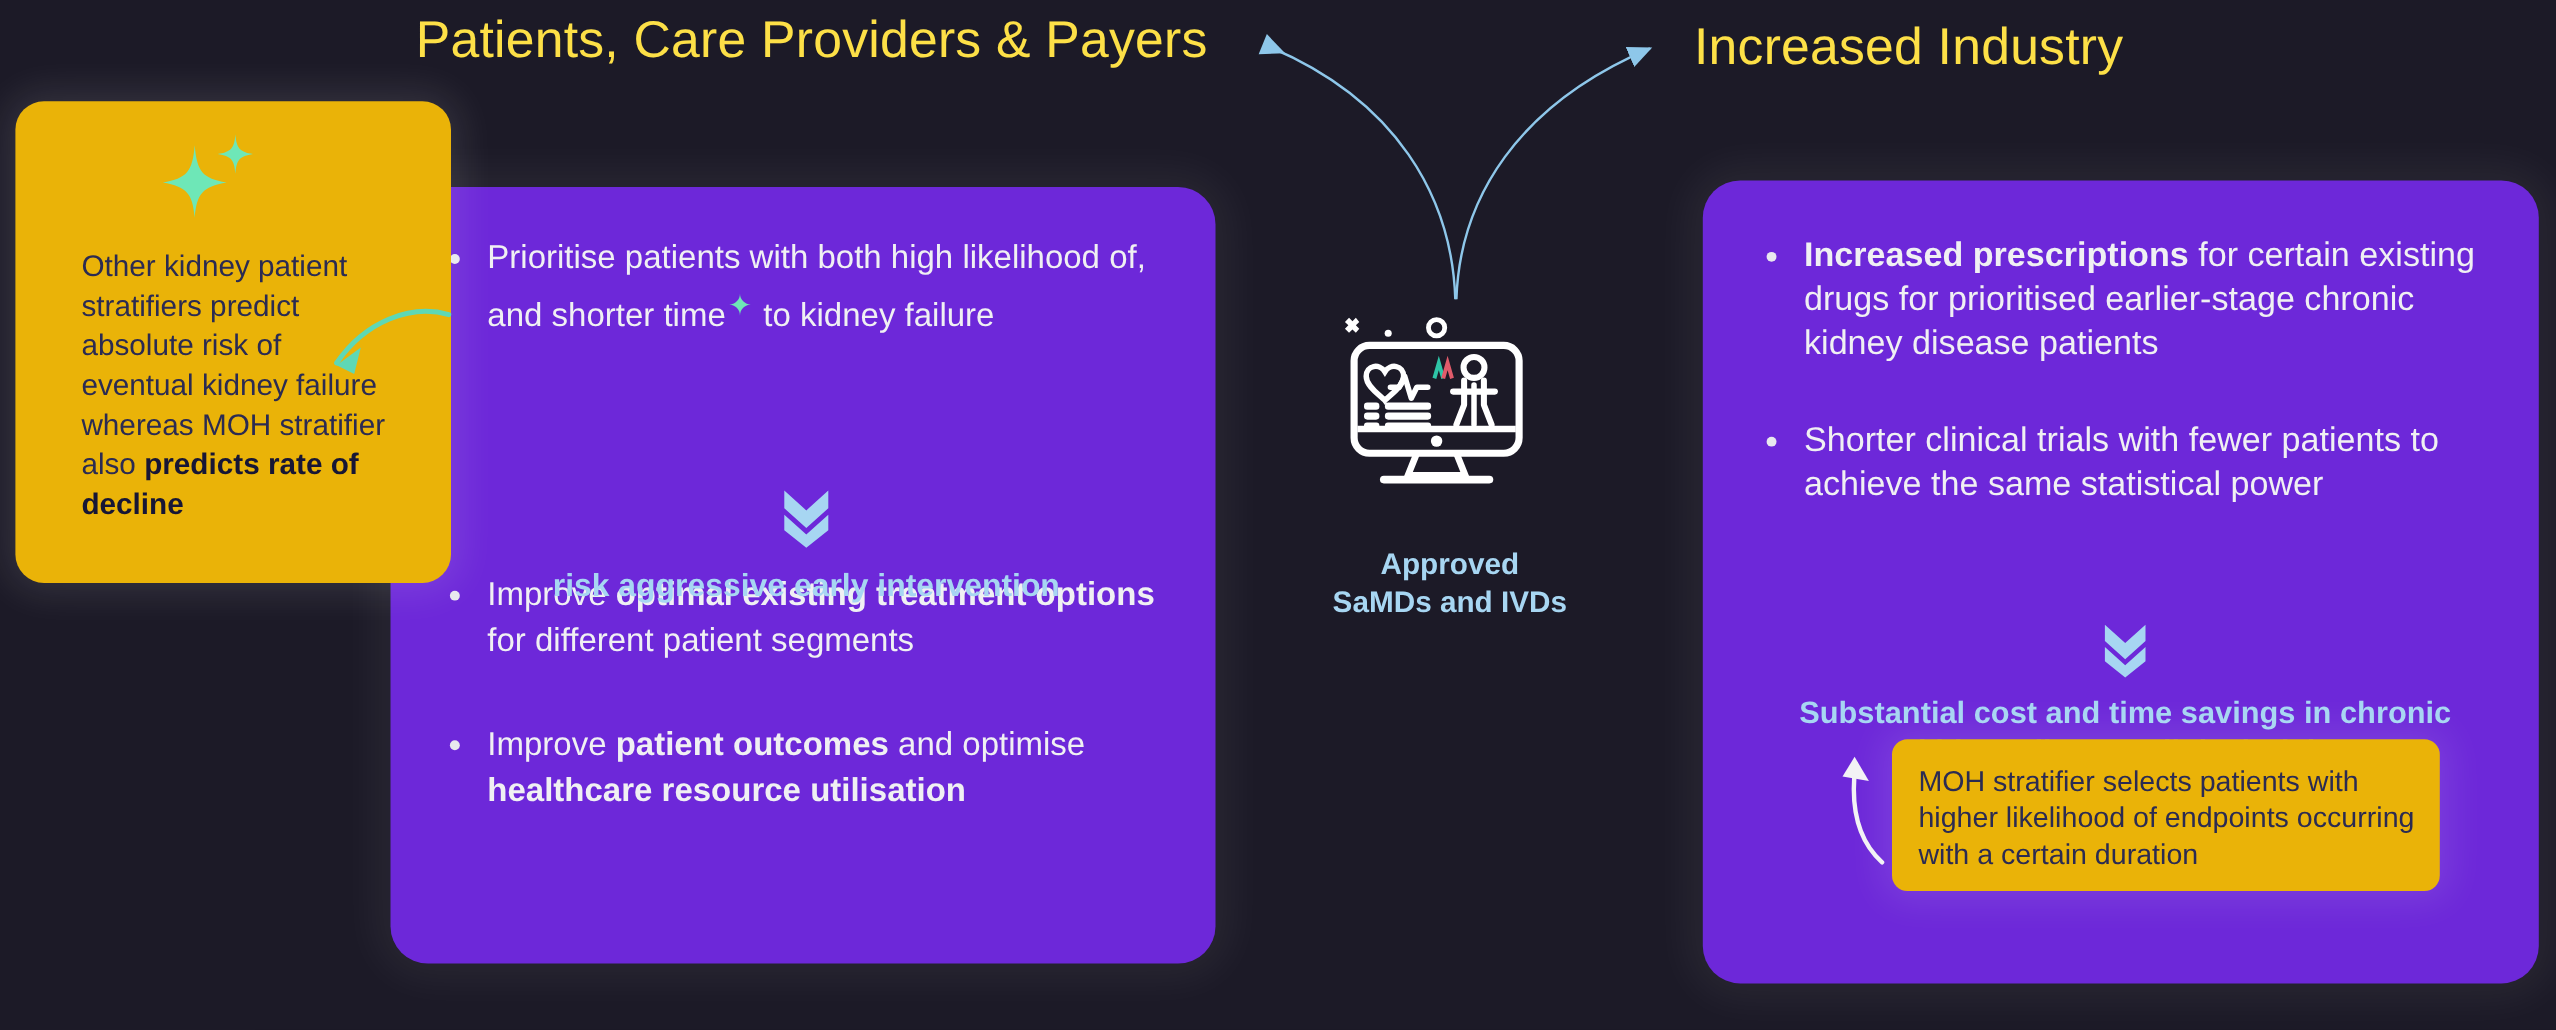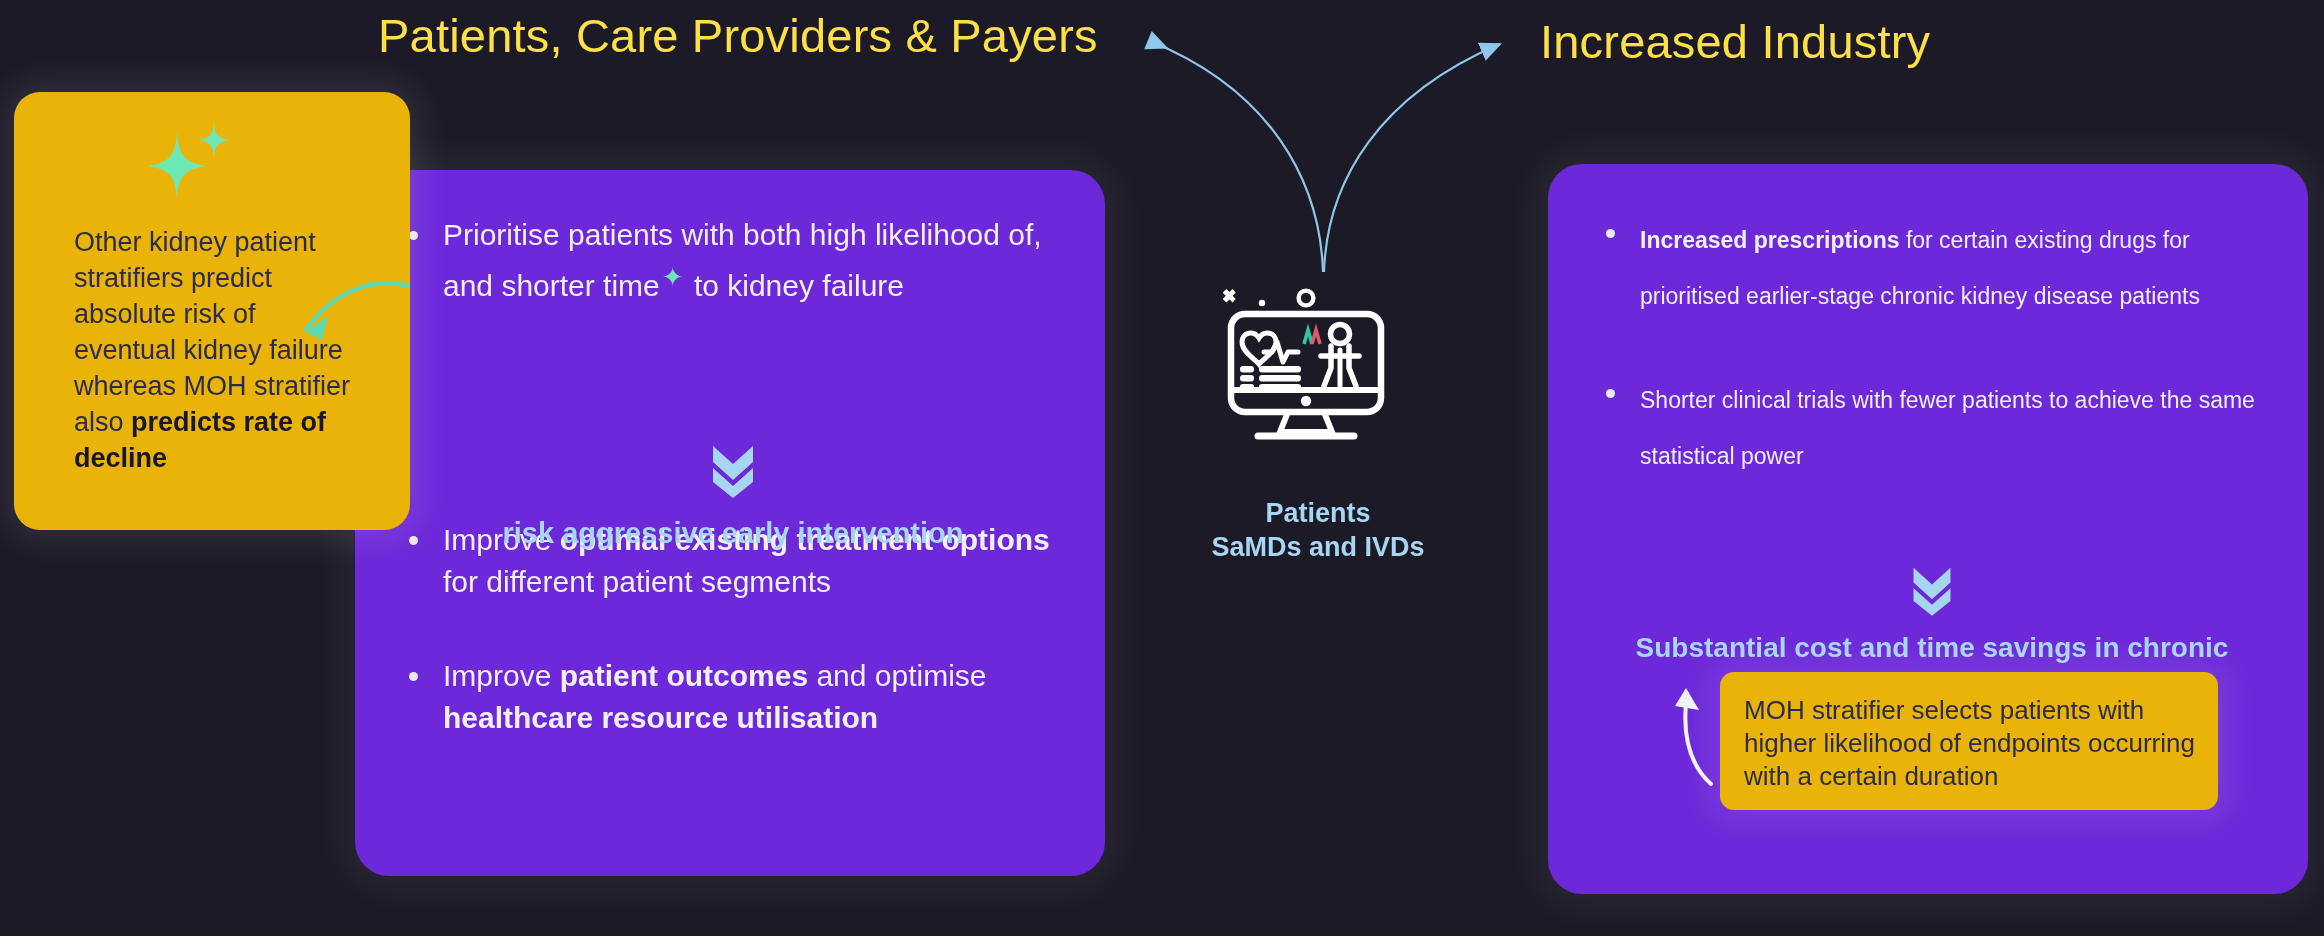--- a/index.html
+++ b/index.html
@@ -73,21 +73,21 @@
     color:#f0f0f3;
     margin-bottom:0;
   }
   .bullet::before{
     content:"";
     position:absolute;left:10px;top:17px;
     width:9px;height:9px;border-radius:50%;
     background:#e8e8ee;
   }
   .bullet b{font-weight:700;}
-  #bullets-right .bullet{font-size:23px;line-height:56px;}
+  #bullets-right .bullet{font-size:31px;line-height:40px;}
 
   
   .conclusion{
     color:#a7d6f2;
     font-weight:700;
     text-align:center;
   }
   #conclusion-left{
     position:absolute;left:44px;top:272px;width:668px;
     font-size:29px;line-height:38px;
@@ -233,21 +233,21 @@
       </g>
 
       <circle cx="122" cy="48" r="9.5" fill="none" stroke="#ffffff" stroke-width="5.5"></circle>
       <path d="M103,70 L141,70" stroke="#ffffff" stroke-width="5.5" stroke-linecap="round"></path>
       <path d="M113,60 L113,82 L106,100 M131,60 L131,82 L138,100" fill="none" stroke="#ffffff" stroke-width="5.5" stroke-linecap="round" stroke-linejoin="round"></path>
       <path d="M122,64 L122,100" stroke="#ffffff" stroke-width="5" stroke-linecap="round"></path>
     </svg>
   </div>
 
   <div id="device-label">
-    <div>Patients</div>
+    <div>Approved</div>
     <div>SaMDs and IVDs</div>
   </div>
 
   <div class="callout" id="callout-right">
     <div class="ctext">MOH stratifier selects patients with higher likelihood of endpoints occurring with a certain duration</div>
   </div>
 
   <svg class="arrowsvg" style="left:1655px;top:672px;" width="80" height="120" viewBox="0 0 80 120">
     <path d="M56,112 C36,94 26,66 32,22" stroke="#f2f2f5" stroke-width="4" fill="none" stroke-linecap="round"></path>
     <path d="M31,16 L44,38 L20,34 Z" fill="#f2f2f5"></path>

